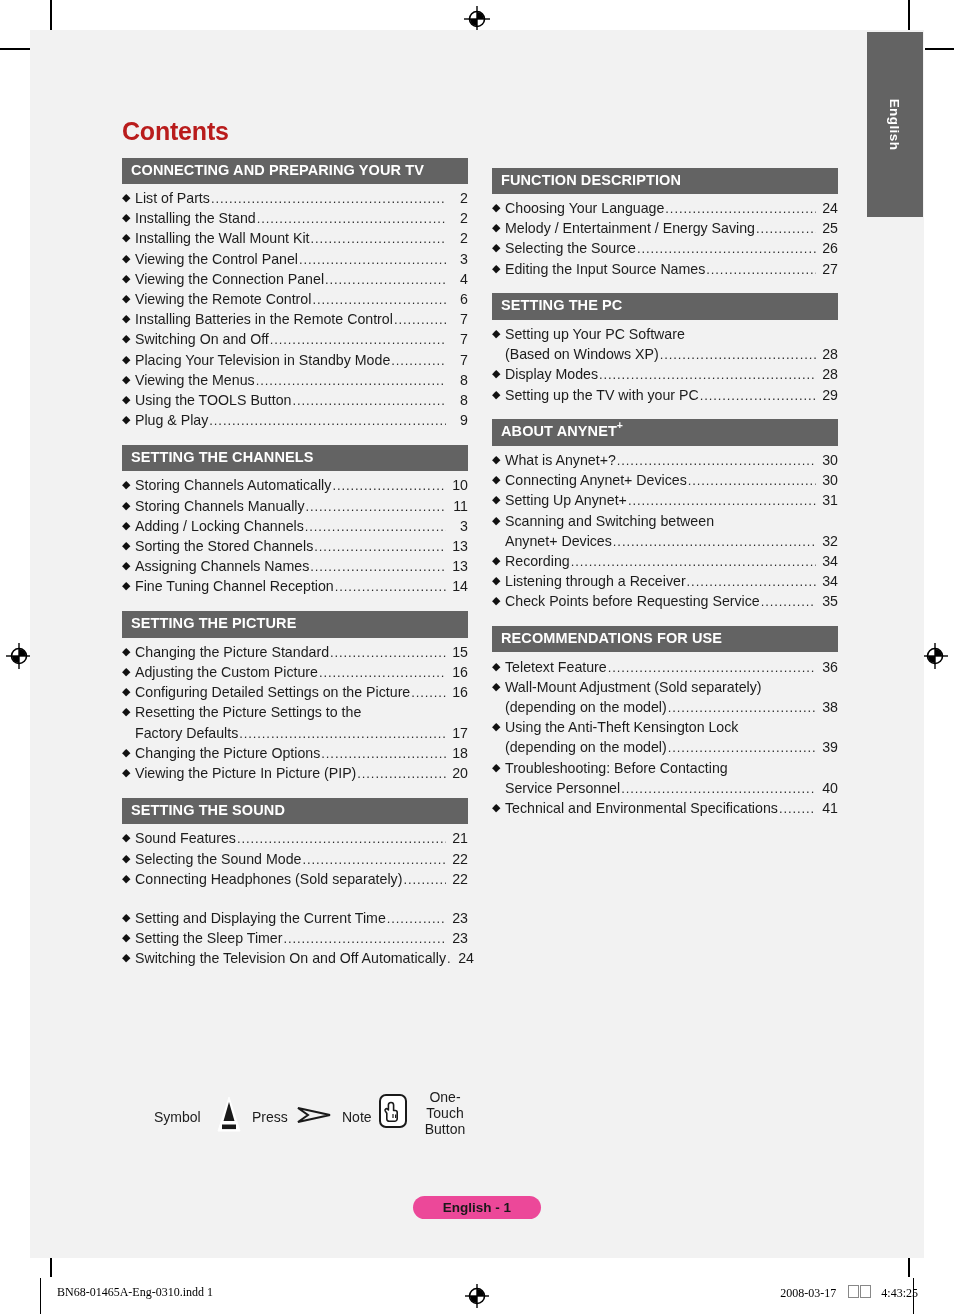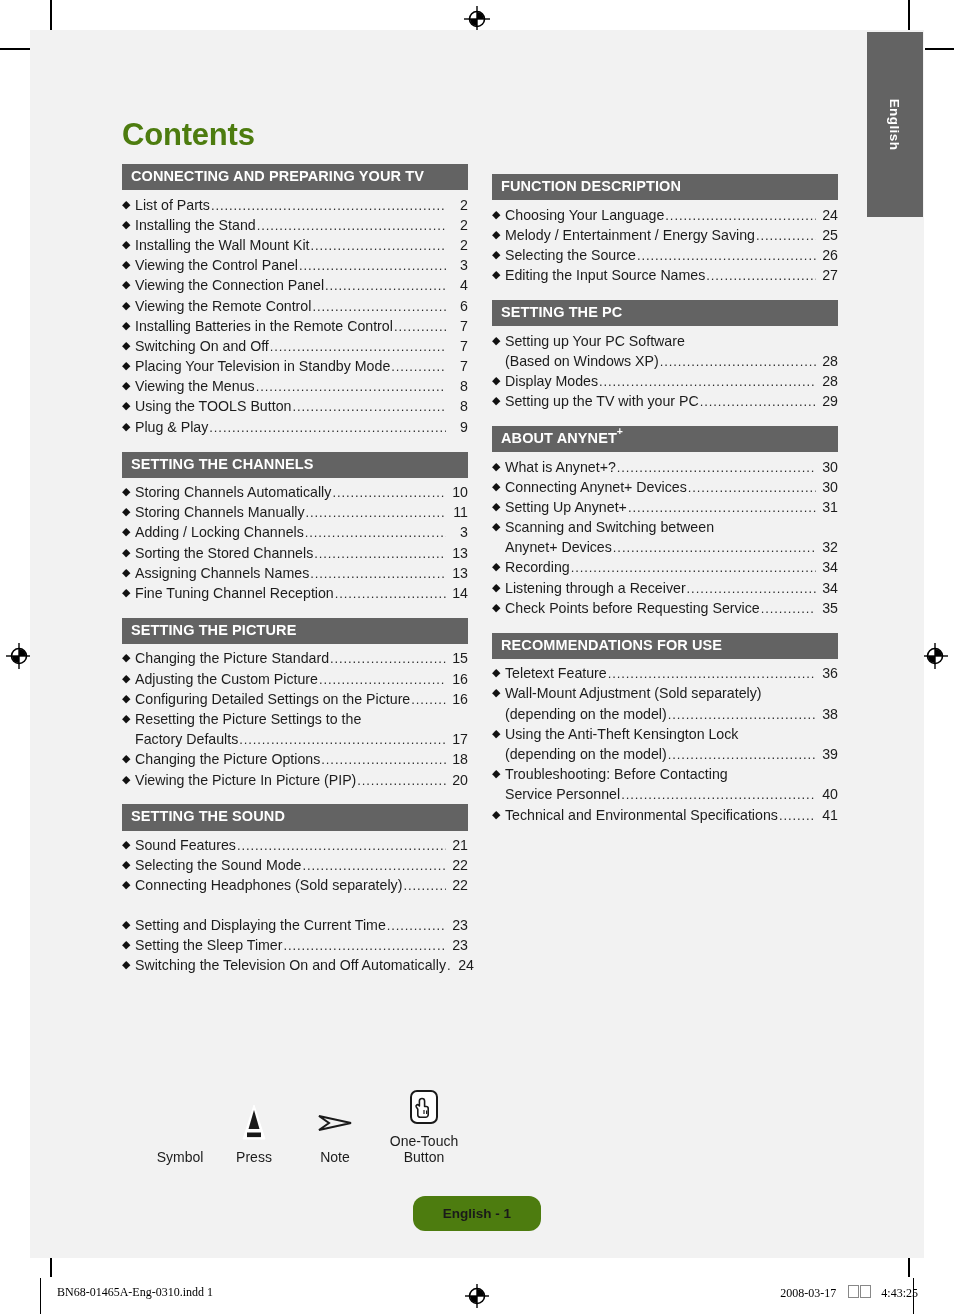--- a/index.html
+++ b/index.html
@@ -52,23 +52,23 @@
   }
 
   
   .content {
     position: absolute;
     left: 122px;
     top: 118px;
     width: 716px;
   }
   .page-title {
-    font-size: 31px;
+    font-size: 25px;
     font-weight: bold;
-    color: #4d7c0f;
+    color: #b91c1c;
     letter-spacing: -0.2px;
     margin: 0 0 12px 0;
     line-height: 1.1;
   }
 
   .columns {
     display: flex;
     gap: 24px;
     align-items: flex-start;
   }
@@ -149,22 +149,23 @@
     position: absolute;
     left: 128px;
     top: 1085px;
     width: 360px;
     display: flex;
     align-items: flex-end;
     gap: 0;
   }
   .legend-cell {
     display: flex;
-    flex-direction: column;
+    flex-direction: row;
     align-items: center;
+    gap: 8px;
   }
   .legend-glyph {
     height: 44px;
     display: flex;
     align-items: center;
     justify-content: center;
   }
   .legend-label {
     font-size: 14px;
     color: #1c1c1c;
@@ -173,22 +174,22 @@
     margin-top: 4px;
   }
   .legend-label.bold { font-weight: normal; margin-left: 18px; }
 
   
   .page-badge {
     position: absolute;
     left: 413px;
     top: 1196px;
     width: 128px;
-    height: 35px;
-    background: #4d7c0f;
+    height: 23px;
+    background: #ec4899;
     border-radius: 12px;
     display: flex;
     align-items: center;
     justify-content: center;
     font-size: 13.5px;
     font-weight: bold;
     color: #1a1a1a;
   }
 
   

